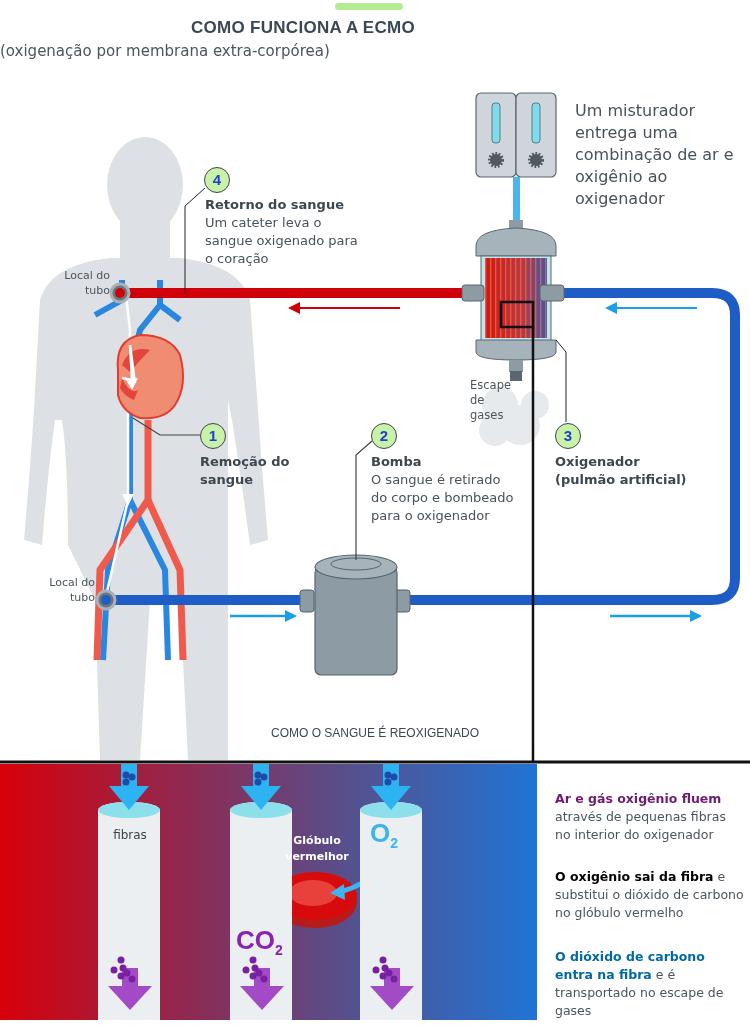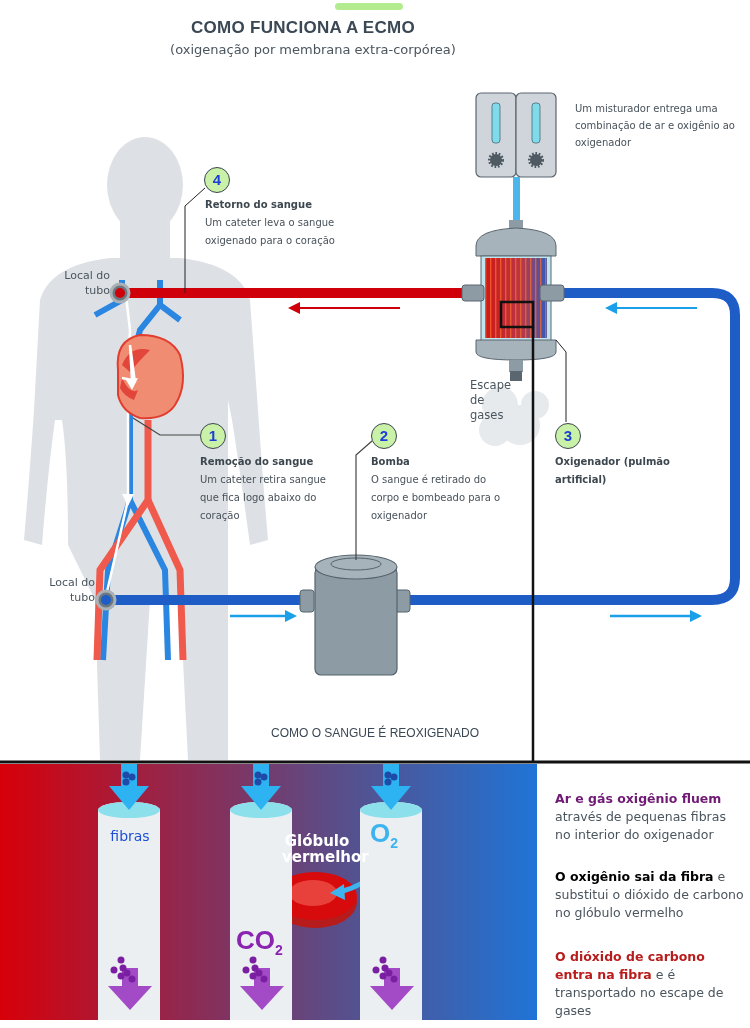--- a/index.html
+++ b/index.html
@@ -1,31 +1,31 @@
 <!DOCTYPE html>
 <html><head>
 <meta charset="utf-8">
 <style>
   html, body { margin:0; padding:0; background:#ffffff; }
   body { width:750px; height:1028px; position:relative; overflow:hidden; font-family:"DejaVu Sans", sans-serif; color:#3b4650; }
   .abs { position:absolute; }
   svg.scene { position:absolute; left:0; top:0; }
   .title { left:0; width:606px; top:18px; text-align:center; font-family:"Liberation Sans", sans-serif; font-weight:bold; font-size:17px; color:#3a4754; letter-spacing:0.3px; }
-  .subtitle { left:0; width:626px; top:42px; text-align:center; font-size:13px; color:#4a555e; }
-  .t { font-size:10px; line-height:18px; color:#48525a; }
+  .subtitle { left:0; width:626px; top:42px; text-align:left; font-size:15px; color:#4a555e; }
+  .t { font-size:13px; line-height:18px; color:#48525a; }
   .t b { font-weight:bold; color:#3d474f; }
   .lbl { font-size:11px; line-height:15px; color:#4a555e; text-align:right; }
   .num { width:26px; height:26px; border-radius:50%; background:#c9f2a8; border:1.5px solid #3b4650; box-sizing:border-box; text-align:center; line-height:23px; font-family:"Liberation Sans", sans-serif; font-weight:bold; color:#1d3fd6; font-size:15px; }
   .section2 { left:0; width:750px; top:726px; text-align:center; font-family:"Liberation Sans", sans-serif; font-size:12px; color:#3a4754; padding-left:0; }
   .legend { left:555px; width:190px; font-size:12.5px; line-height:18px; color:#4a555e; }
   .legend .blue { color:#701a75; font-weight:bold; }
   .legend .red { color:#000000; font-weight:bold; }
-  .legend .purple { color:#b91c1c; font-weight:bold; }
-  .fibras { font-size:14px; color:#1d4ed8; }
-  .rbc { font-size:15px; line-height:16px; color:#ffffff; font-weight:bold; text-align:center; }
+  .legend .purple { color:#0369a1; font-weight:bold; }
+  .fibras { font-size:12px; color:#404040; }
+  .rbc { font-size:11px; line-height:16px; color:#ffffff; font-weight:bold; text-align:center; }
 </style>
 </head>
 <body>
 
 <svg class="scene" width="750" height="1028" viewBox="0 0 750 1028">
   <defs>
     <linearGradient id="bloodGrad" x1="0" y1="0" x2="1" y2="0">
       <stop offset="0" stop-color="#d7000a"></stop>
       <stop offset="0.35" stop-color="#8e2a52"></stop>
       <stop offset="0.65" stop-color="#56508d"></stop>
@@ -170,36 +170,35 @@
       <circle cx="389" cy="861" r="3.5"></circle>
     <circle cx="381" cy="867" r="3.5"></circle>
       <circle cx="393" cy="866" r="3.5"></circle>
       <circle cx="373" cy="869" r="3.5"></circle>
   </g>
 </svg>
 
 <div class="abs title">COMO FUNCIONA A ECMO</div>
 <div class="abs subtitle">(oxigenação por membrana extra-corpórea)</div>
 
-<div class="abs t" style="left:575px; top:100px; width:160px; line-height:17px; font-size:10px;">Um misturador entrega uma combinação de ar e oxigênio ao oxigenador</div>
+<div class="abs t" style="left:575px; top:100px; width:160px; line-height:22px; font-size:16px;">Um misturador entrega uma combinação de ar e oxigênio ao oxigenador</div>
 
 <div class="abs lbl" style="left:55px; top:268px; width:55px;">Local do tubo</div>
 <div class="abs lbl" style="left:40px; top:575px; width:55px;">Local do tubo</div>
 <div class="abs lbl" style="left:470px; top:378px; width:50px; text-align:left; font-size:11.5px;">Escape de gases</div>
 
 <div class="abs num" style="left:204px; top:167px;">4</div>
 <div class="abs t" style="left:205px; top:196px; width:160px;">
   <b>Retorno do sangue</b><br>
   <span>Um cateter leva o sangue oxigenado para o coração</span>
 </div>
 
 <div class="abs num" style="left:200px; top:423px;">1</div>
 <div class="abs t" style="left:200px; top:453px; width:135px;">
   <b>Remoção do sangue</b><br>
-  <span>Um cateter retira sangue que fica logo abaixo do coração</span>
 </div>
 
 <div class="abs num" style="left:371px; top:423px;">2</div>
 <div class="abs t" style="left:371px; top:453px; width:145px;">
   <b>Bomba</b><br>
   <span>O sangue é retirado do corpo e bombeado para o oxigenador</span>
 </div>
 
 <div class="abs num" style="left:555px; top:423px;">3</div>
 <div class="abs t" style="left:555px; top:453px; width:145px;">

